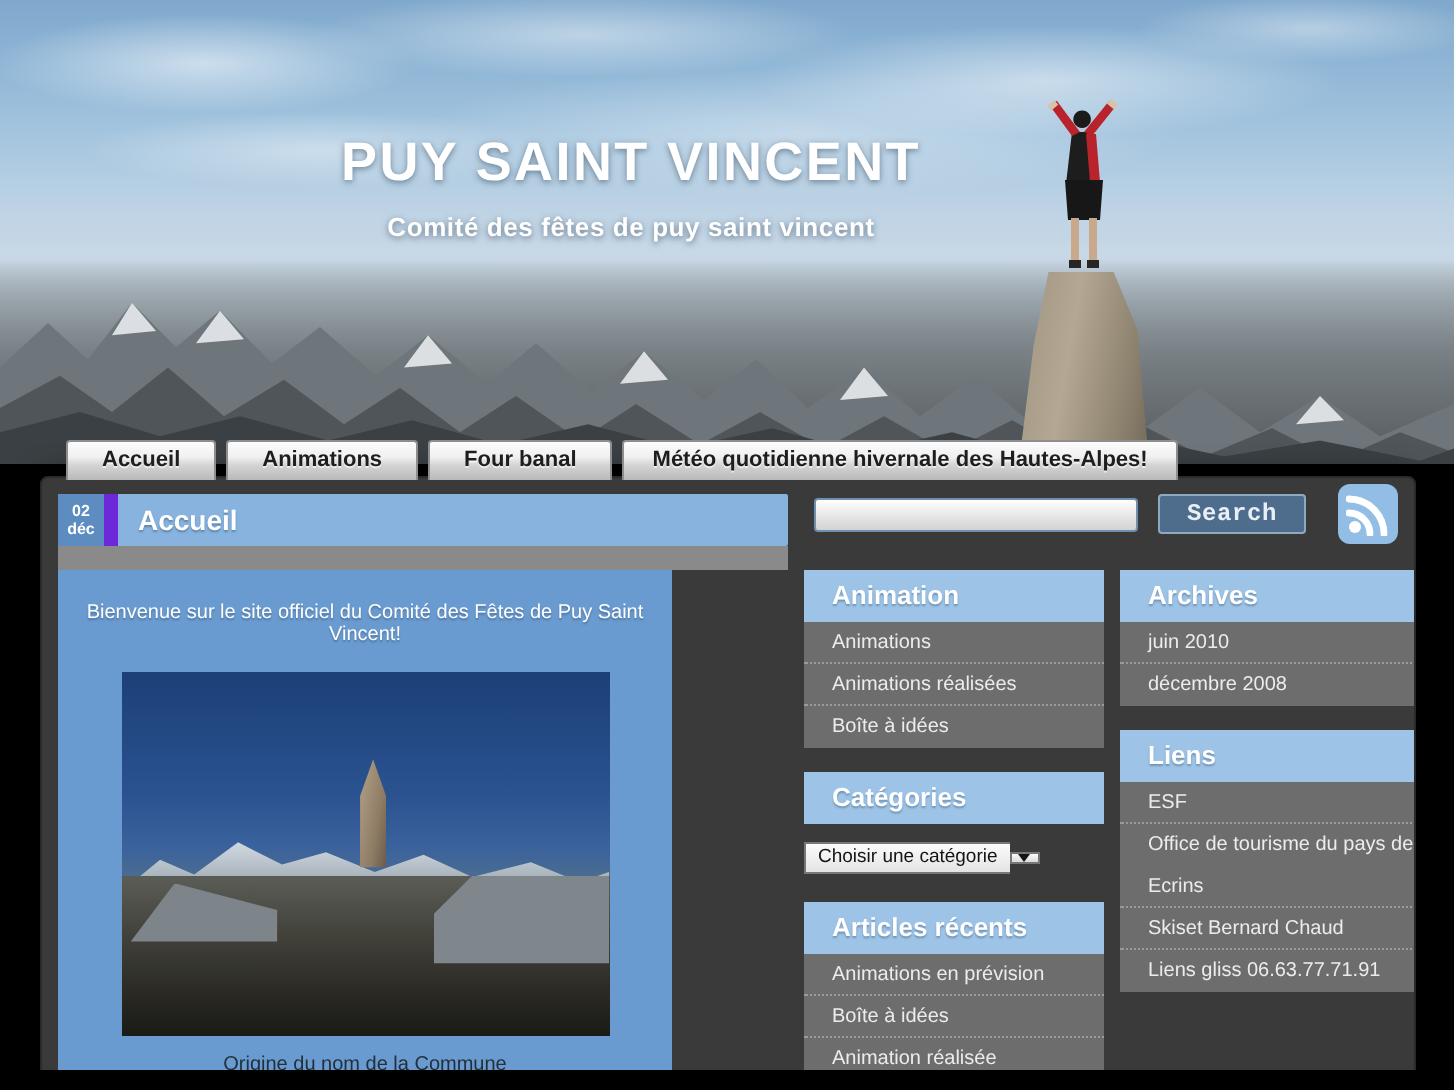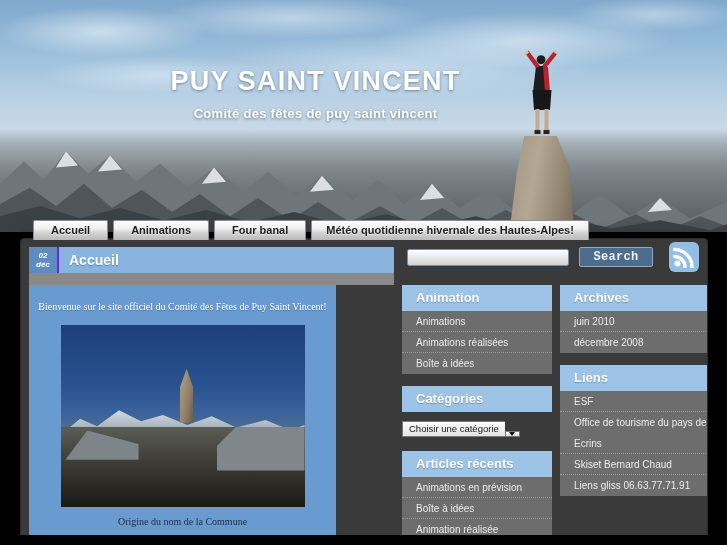--- a/index.html
+++ b/index.html
@@ -117,22 +117,21 @@
     display: flex; align-items: center;
     border-radius: 1px;
   }
   .datebadge {
     width: 30px; height: 26px;
     background: #5d8cc0;
     color: #ffffff;
     display: flex; flex-direction: column;
     align-items: center; justify-content: center;
     font-size: 8px; font-weight: bold; line-height: 9px;
-    border-right: 2px solid #6d28d9;
-    font-style: italic;
+    border-right: 7px solid #6d28d9;
   }
   .page-title {
     margin-left: 10px;
     color: #ffffff; font-size: 14px; font-weight: bold;
     text-shadow: 0 1px 1px rgba(60,90,120,.5);
   }
 
   .searchwrap {
     display: flex; align-items: center;
     margin-left: 13px;
@@ -175,21 +174,20 @@
     width: 365px; height: 12px;
     background: #8a8a8a;
   }
 
   
   .article {
     position: absolute; left: 8px; top: 46px;
     width: 307px; height: 253px;
     background: #6a9bd0;
     overflow: hidden;
-    font-family: Liberation Serif, serif;
   }
   .welcome {
     margin-top: 16px;
     text-align: center;
     color: #ffffff;
     font-size: 10px;
     text-shadow: 0 1px 1px rgba(40,70,100,.45);
   }
   .photo {
     margin: 13px auto 0;
@@ -261,21 +259,21 @@
     overflow: hidden;
   }
   .widget-list li:last-child { border-bottom: none; }
   .widget-list li.wrap { height: auto; line-height: 21px; white-space: normal; }
 
   .widget-body {
     background: transparent;
     padding: 6px 0 2px 0;
   }
   .selectwrap {
-    display: inline-flex; align-items: flex-end;
+    display: inline-flex; align-items: center;
     height: 16px;
   }
   .fake-select {
     background: linear-gradient(to bottom, #fbfbfb 0%, #e4e4e4 100%);
     border: 1px solid #777;
     border-right: none;
     font-size: 9.5px; color: #141414;
     padding: 0 6px;
     line-height: 14px;
     display: flex; align-items: center;

